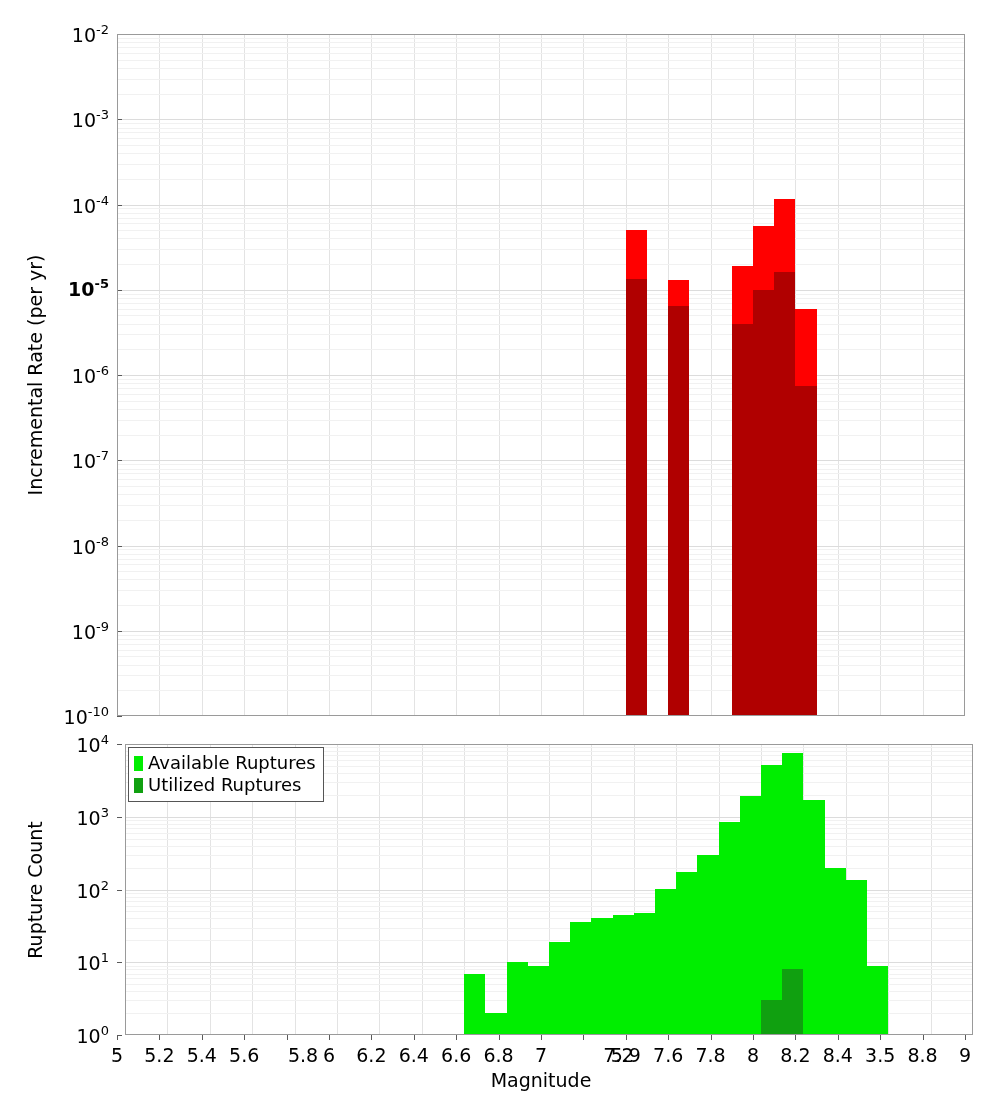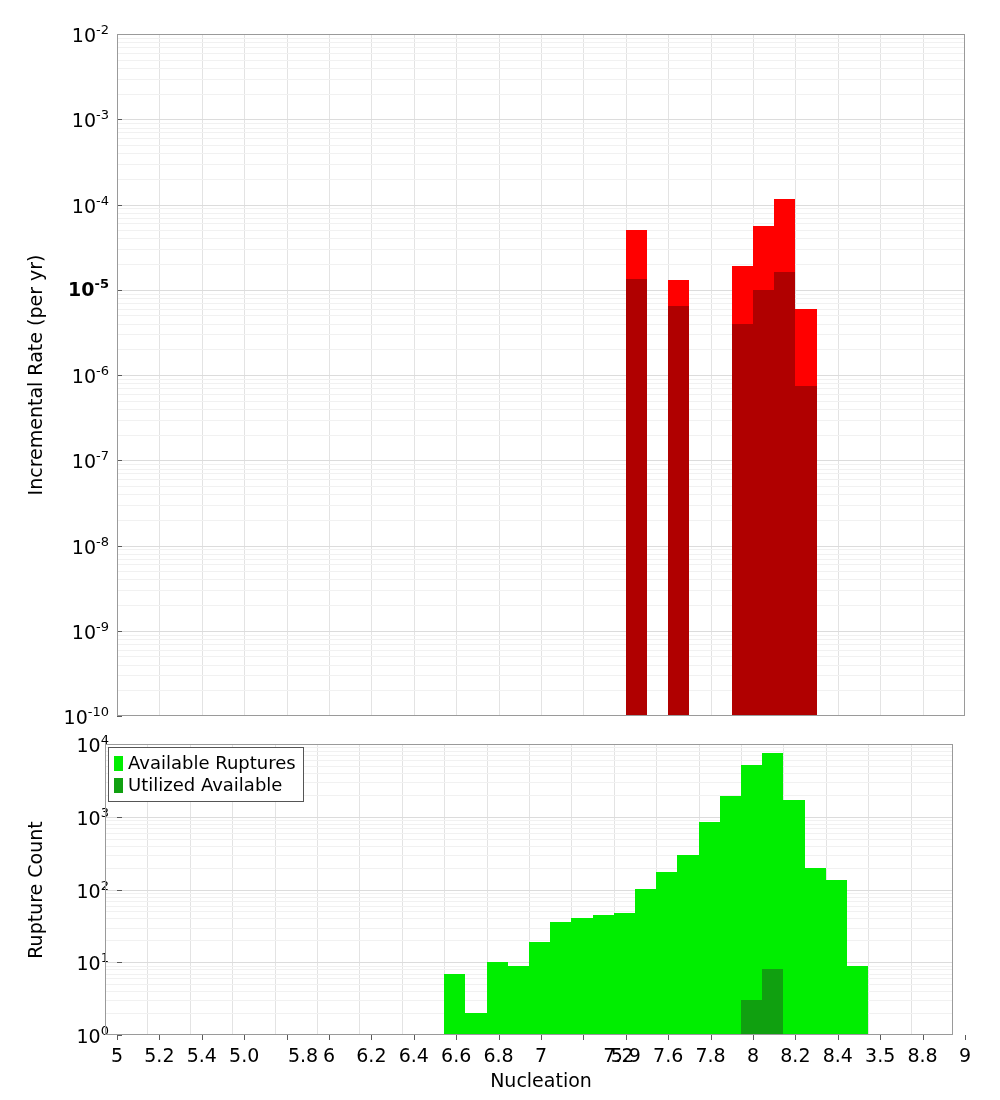--- a/index.html
+++ b/index.html
@@ -15,21 +15,21 @@
     position:absolute;left:0;top:2px;width:1000px;text-align:center;
     font-size:20px;font-weight:bold;letter-spacing:.2px;
   }
 
   
   .panel{position:absolute;background:#fff;box-sizing:border-box;}
   .panel .frame{
     position:absolute;inset:0;border:1px solid #9a9a9a;pointer-events:none;z-index:9;
   }
   #panel-top{left:117px;top:34px;width:848px;height:682px;}
-  #panel-bottom{left:105px;top:744px;width:848px;height:291px;}
+  #panel-bottom{left:125px;top:744px;width:848px;height:291px;}
 
   .plotarea{position:absolute;inset:0;overflow:hidden;}
 
   .gridline{position:absolute;background:#e8e8e8;}
   .gridline.major-h{left:0;right:0;height:1px;background:#dcdcdc;}
   .gridline.minor-h{left:0;right:0;height:1px;background:#f1f1f1;}
   .gridline.v{top:0;bottom:0;width:1px;background:#e3e3e3;}
 
   .bar{position:absolute;box-sizing:border-box;}
 
@@ -271,21 +271,21 @@
         <div class="bar" style="left: 678.4px; width: 21.2px; top: 291px; height: 0px; background: rgb(16, 160, 16); z-index: 3;"></div>
       </div>
     <div class="frame"></div>
     <div class="legend" id="legend-bottom">
         <div class="legend-row">
           <span class="legend-swatch" style="background: rgb(0, 238, 0);"></span>
           <span class="legend-text">Available Ruptures</span>
         </div>
         <div class="legend-row">
           <span class="legend-swatch" style="background: rgb(16, 160, 16);"></span>
-          <span class="legend-text">Utilized Available</span>
+          <span class="legend-text">Utilized Ruptures</span>
         </div>
       </div>
   </div>
 
   <div id="axis-layer">
       <div class="tick-h" style="left: 117px; top: 34px;"></div>
       <div class="ylab" style="right: 891px; top: 34px;">10<sup>-2</sup></div>
       <div class="tick-h" style="left: 117px; top: 119.25px;"></div>
       <div class="ylab" style="right: 891px; top: 119.25px;">10<sup>-3</sup></div>
       <div class="tick-h" style="left: 117px; top: 204.5px;"></div>
@@ -312,21 +312,21 @@
       <div class="ylab" style="right: 891px; top: 962.25px;">10<sup>1</sup></div>
       <div class="tick-h" style="left: 117px; top: 1035px;"></div>
       <div class="ylab" style="right: 891px; top: 1035px;">10<sup>0</sup></div>
       <div class="tick-v" style="left: 117px; top: 1035px;"></div>
       <div class="xlab" style="left: 117px; top: 1044px;">5</div>
       <div class="tick-v" style="left: 159.4px; top: 1035px;"></div>
       <div class="xlab" style="left: 159.4px; top: 1044px;">5.2</div>
       <div class="tick-v" style="left: 201.8px; top: 1035px;"></div>
       <div class="xlab" style="left: 201.8px; top: 1044px;">5.4</div>
       <div class="tick-v" style="left: 244.2px; top: 1035px;"></div>
-      <div class="xlab" style="left: 244.2px; top: 1044px;">5.0</div>
+      <div class="xlab" style="left: 244.2px; top: 1044px;">5.6</div>
       <div class="tick-v" style="left: 286.6px; top: 1035px;"></div>
       <div class="xlab" style="left: 303px; top: 1044px;">5.8</div>
       <div class="tick-v" style="left: 329px; top: 1035px;"></div>
       <div class="xlab" style="left: 329px; top: 1044px;">6</div>
       <div class="tick-v" style="left: 371.4px; top: 1035px;"></div>
       <div class="xlab" style="left: 371.4px; top: 1044px;">6.2</div>
       <div class="tick-v" style="left: 413.8px; top: 1035px;"></div>
       <div class="xlab" style="left: 413.8px; top: 1044px;">6.4</div>
       <div class="tick-v" style="left: 456.2px; top: 1035px;"></div>
       <div class="xlab" style="left: 456.2px; top: 1044px;">6.6</div>
@@ -351,14 +351,14 @@
       <div class="tick-v" style="left: 880.2px; top: 1035px;"></div>
       <div class="xlab" style="left: 880.2px; top: 1044px;">3.5</div>
       <div class="tick-v" style="left: 922.6px; top: 1035px;"></div>
       <div class="xlab" style="left: 922.6px; top: 1044px;">8.8</div>
       <div class="tick-v" style="left: 965px; top: 1035px;"></div>
       <div class="xlab" style="left: 965px; top: 1044px;">9</div>
     </div>
 
   <div class="ytitle" id="ytitle-top" style="left: 24px; top: 375px; transform: rotate(-90deg) translate(-50%, 0px);">Incremental Rate (per yr)</div>
   <div class="ytitle" id="ytitle-bottom" style="left: 24px; top: 889.5px; transform: rotate(-90deg) translate(-50%, 0px);">Rupture Count</div>
-  <div class="xtitle" id="xtitle" style="left: 541px; top: 1069px;">Nucleation</div>
+  <div class="xtitle" id="xtitle" style="left: 541px; top: 1069px;">Magnitude</div>
 </div>
 
 </body></html>

